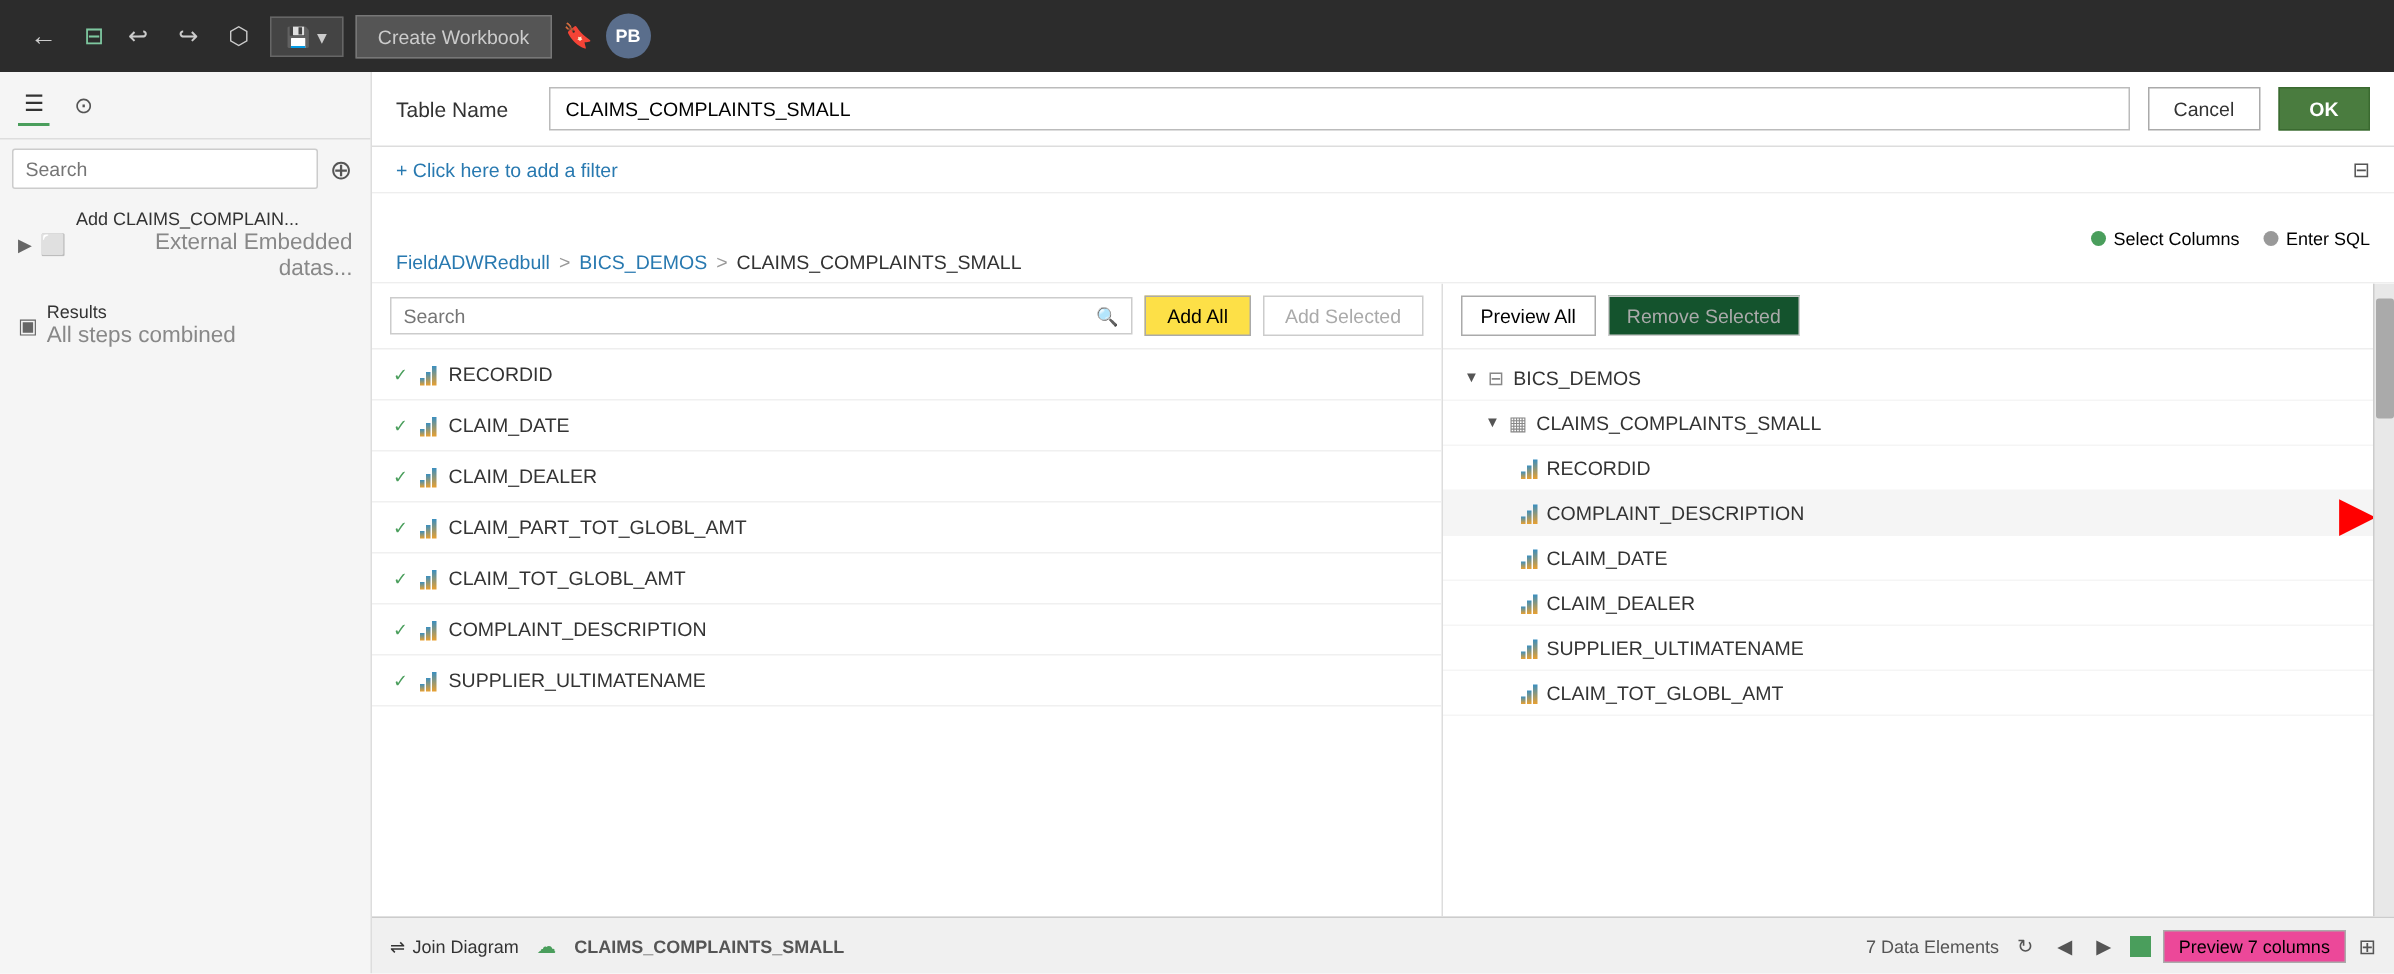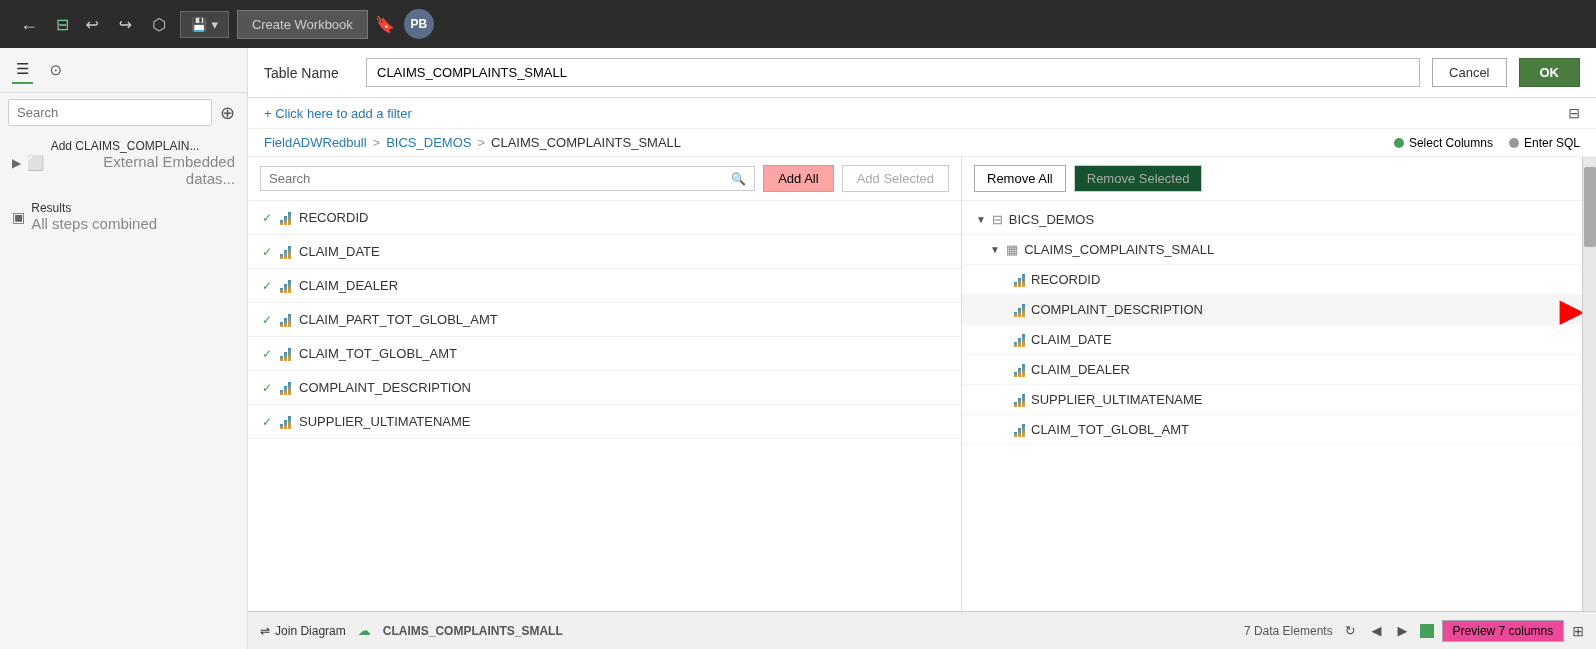--- a/index.html
+++ b/index.html
@@ -245,20 +245,21 @@
       padding: 6px 16px;
       background: #fff;
       border-bottom: 1px solid #eee;
       justify-content: space-between;
     }
     .breadcrumb {
       display: flex;
       align-items: center;
       gap: 6px;
       font-size: 13px;
+      margin-top: 32px;
     }
     .breadcrumb-link { color: #2879b0; cursor: pointer; }
     .breadcrumb-sep { color: #999; }
     .breadcrumb-current { color: #333; font-weight: 500; }
     .breadcrumb-options {
       display: flex;
       align-items: center;
       gap: 16px;
     }
     .breadcrumb-radio {
@@ -315,21 +316,21 @@
       gap: 6px;
     }
     .search-box input {
       border: none;
       outline: none;
       font-size: 13px;
       flex: 1;
     }
     .search-icon { color: #888; font-size: 12px; }
     .btn-add-all {
-      background: #fca5a5;
+      background: #fde047;
       border: 1px solid #aaa;
       padding: 5px 14px;
       font-size: 13px;
       cursor: pointer;
       white-space: nowrap;
     }
     .btn-add-selected {
       background: #fff;
       border: 1px solid #ccc;
       padding: 5px 14px;
@@ -653,21 +654,21 @@
                 <div class="bar"></div>
                 <div class="bar"></div>
             </div>
             <span class="col-name">SUPPLIER_ULTIMATENAME</span>
           </div>
         </div>
       </div>
 
       <div class="right-panel">
         <div class="right-toolbar">
-          <button class="btn-remove-all">Remove All</button>
+          <button class="btn-remove-all">Preview All</button>
           <button class="btn-remove-selected">Remove Selected</button>
         </div>
         <div class="selection-tree">
 
           <div class="tree-item" style="padding-left:14px;">
             <span class="tree-arrow">▼</span>
             <span style="font-size:13px; color:#888;">⊟</span>
             <span class="tree-name">BICS_DEMOS</span>
           </div>
 

